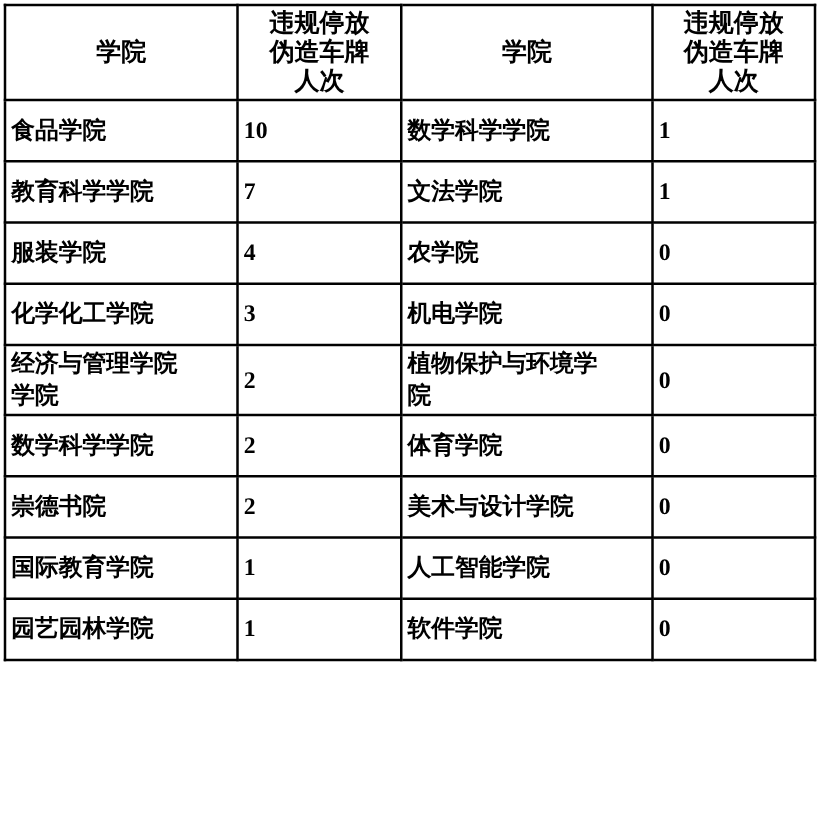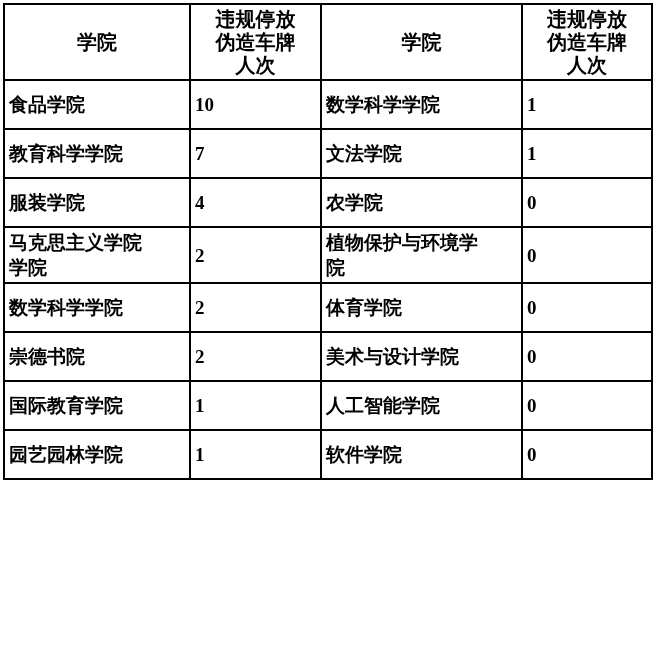--- a/index.html
+++ b/index.html
@@ -82,21 +82,27 @@
       <td>文法学院</td>
       <td>1</td>
     </tr>
     <tr>
       <td>服装学院</td>
       <td>4</td>
       <td>农学院</td>
       <td>0</td>
     </tr>
     <tr>
-      <td>马克思主义学院
+      <td>化学化工学院</td>
+      <td>3</td>
+      <td>机电学院</td>
+      <td>0</td>
+    </tr>
+    <tr>
+      <td>经济与管理学院
 学院</td>
       <td>2</td>
       <td>植物保护与环境学
 院</td>
       <td>0</td>
     </tr>
     <tr>
       <td>数学科学学院</td>
       <td>2</td>
       <td>体育学院</td>

